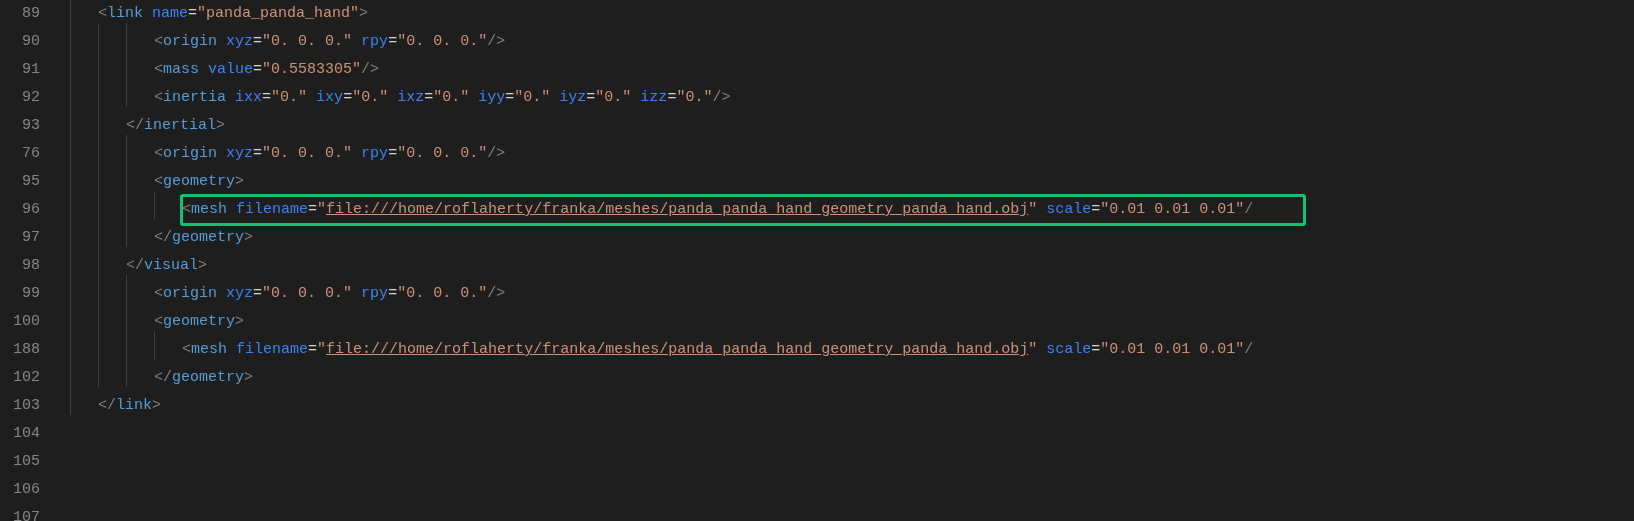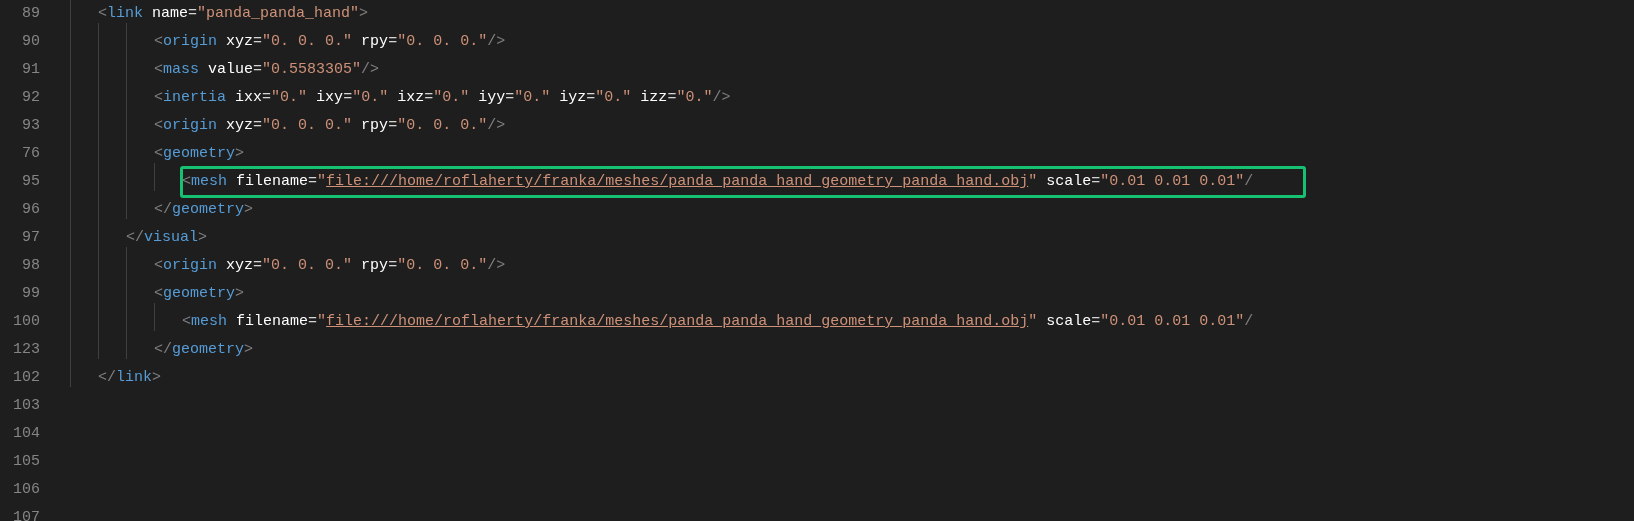--- a/index.html
+++ b/index.html
@@ -41,21 +41,21 @@
       display: inline-block;
       height: 28px;
       position: relative;
     }
     .i1 { margin-left: 0px; width: 28px; }
     .i2 { width: 28px; }
     .i3 { width: 28px; }
     .i4 { width: 28px; }
     .tag-bracket { color: #808080; }
     .tag-name { color: #569cd6; }
-    .attr-name { color: #ffffff; margin-top: 28px; }
+    .attr-name { color: #3b82f6; margin-top: 28px; }
     .attr-equals { color: #d4d4d4; }
     .attr-value { color: #ce9178; }
     .attr-value-link { color: #ce9178; text-decoration: underline; }
     .highlight-box {
       position: absolute;
       border: 3px solid #16c172;
       border-radius: 3px;
       top: -2px;
       height: 32px;
       z-index: 1;
@@ -74,21 +74,21 @@
       <div class="gutter-line">91</div>
       <div class="gutter-line">92</div>
       <div class="gutter-line">93</div>
       <div class="gutter-line">76</div>
       <div class="gutter-line">95</div>
       <div class="gutter-line">96</div>
       <div class="gutter-line">97</div>
       <div class="gutter-line">98</div>
       <div class="gutter-line">99</div>
       <div class="gutter-line">100</div>
-      <div class="gutter-line">123</div>
+      <div class="gutter-line">188</div>
       <div class="gutter-line">102</div>
       <div class="gutter-line">103</div>
       <div class="gutter-line">104</div>
       <div class="gutter-line">105</div>
       <div class="gutter-line">106</div>
       <div class="gutter-line">107</div>
     </div>
   <div class="code" id="code">
       <div class="code-line">
         <span class="ind"><span class="indent-guide i1"></span></span>
@@ -98,20 +98,24 @@
         <span class="ind"><span class="indent-guide i1"></span><span class="indent-guide i2"></span><span class="indent-guide i3"></span></span>
         <span class="content"><span class="tag-bracket">&lt;</span><span class="tag-name">origin</span><span>&nbsp;</span><span class="attr-name">xyz</span><span class="attr-equals">=</span><span class="attr-value">"0. 0. 0."</span><span>&nbsp;</span><span class="attr-name">rpy</span><span class="attr-equals">=</span><span class="attr-value">"0. 0. 0."</span><span class="tag-bracket">/&gt;</span></span>
       </div>
       <div class="code-line">
         <span class="ind"><span class="indent-guide i1"></span><span class="indent-guide i2"></span><span class="indent-guide i3"></span></span>
         <span class="content"><span class="tag-bracket">&lt;</span><span class="tag-name">mass</span><span>&nbsp;</span><span class="attr-name">value</span><span class="attr-equals">=</span><span class="attr-value">"0.5583305"</span><span class="tag-bracket">/&gt;</span></span>
       </div>
       <div class="code-line">
         <span class="ind"><span class="indent-guide i1"></span><span class="indent-guide i2"></span><span class="indent-guide i3"></span></span>
         <span class="content"><span class="tag-bracket">&lt;</span><span class="tag-name">inertia</span><span>&nbsp;</span><span class="attr-name">ixx</span><span class="attr-equals">=</span><span class="attr-value">"0."</span><span>&nbsp;</span><span class="attr-name">ixy</span><span class="attr-equals">=</span><span class="attr-value">"0."</span><span>&nbsp;</span><span class="attr-name">ixz</span><span class="attr-equals">=</span><span class="attr-value">"0."</span><span>&nbsp;</span><span class="attr-name">iyy</span><span class="attr-equals">=</span><span class="attr-value">"0."</span><span>&nbsp;</span><span class="attr-name">iyz</span><span class="attr-equals">=</span><span class="attr-value">"0."</span><span>&nbsp;</span><span class="attr-name">izz</span><span class="attr-equals">=</span><span class="attr-value">"0."</span><span class="tag-bracket">/&gt;</span></span>
+      </div>
+      <div class="code-line">
+        <span class="ind"><span class="indent-guide i1"></span><span class="indent-guide i2"></span></span>
+        <span class="content"><span class="tag-bracket">&lt;/</span><span class="tag-name">inertial</span><span class="tag-bracket">&gt;</span></span>
       </div>
       <div class="code-line">
         <span class="ind"><span class="indent-guide i1"></span><span class="indent-guide i2"></span><span class="indent-guide i3"></span></span>
         <span class="content"><span class="tag-bracket">&lt;</span><span class="tag-name">origin</span><span>&nbsp;</span><span class="attr-name">xyz</span><span class="attr-equals">=</span><span class="attr-value">"0. 0. 0."</span><span>&nbsp;</span><span class="attr-name">rpy</span><span class="attr-equals">=</span><span class="attr-value">"0. 0. 0."</span><span class="tag-bracket">/&gt;</span></span>
       </div>
       <div class="code-line">
         <span class="ind"><span class="indent-guide i1"></span><span class="indent-guide i2"></span><span class="indent-guide i3"></span></span>
         <span class="content"><span class="tag-bracket">&lt;</span><span class="tag-name">geometry</span><span class="tag-bracket">&gt;</span></span>
       </div>
       <div class="code-line">

